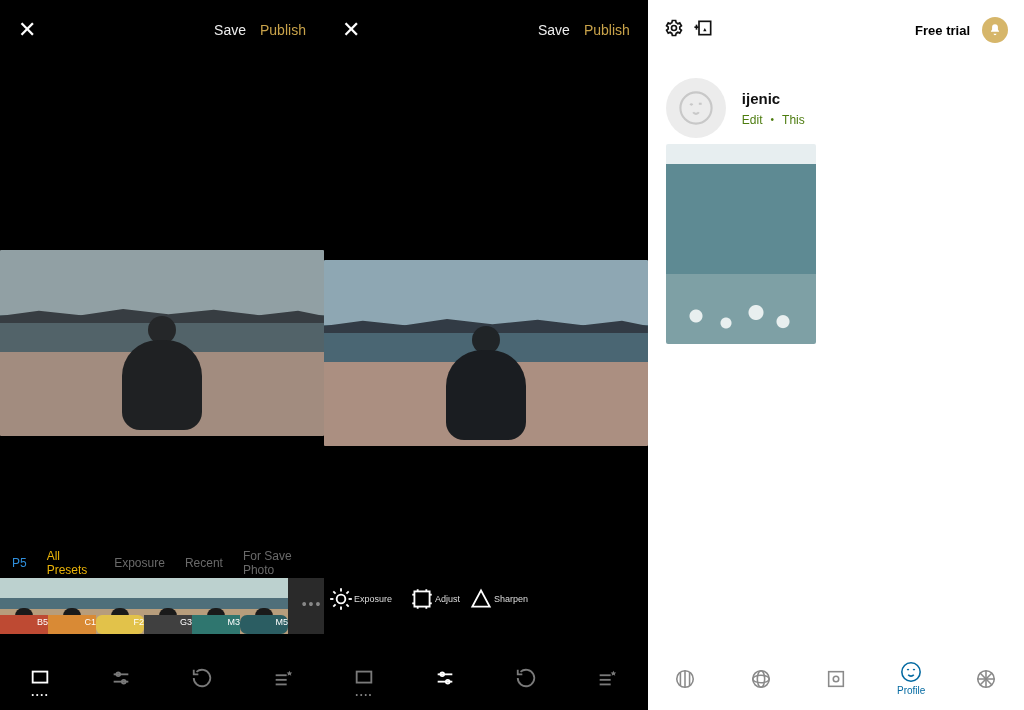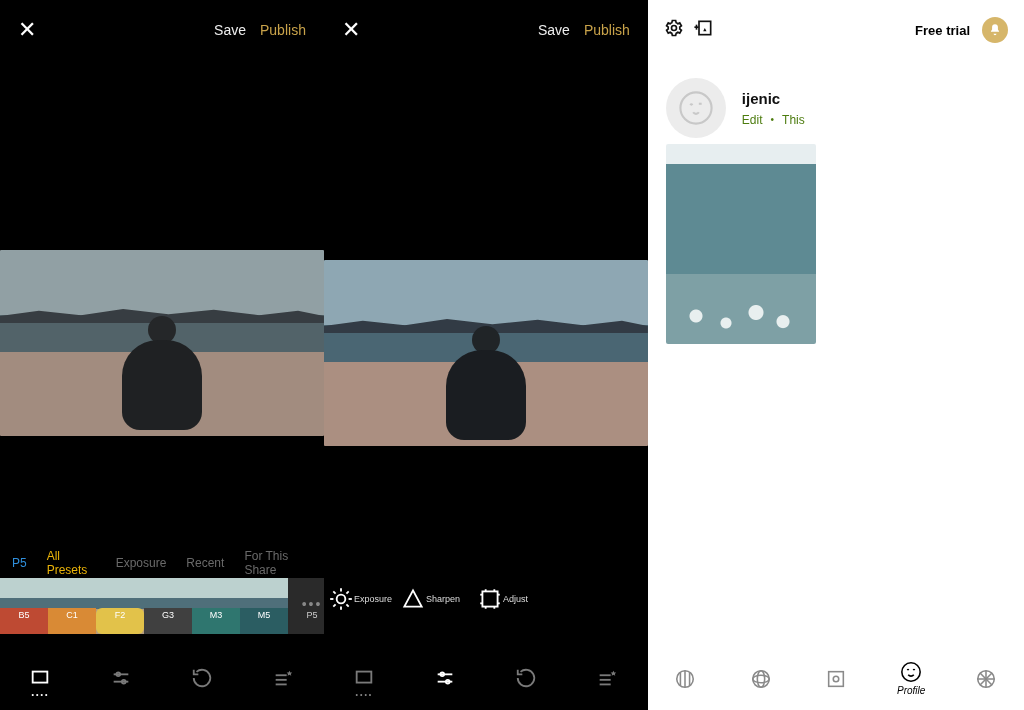--- a/index.html
+++ b/index.html
@@ -36,25 +36,25 @@
   .preview-mid  { top:175px; }
 
   
   .preset-tabs { position:absolute; left:0; right:0; bottom:132px; height:30px; display:flex; gap:20px; align-items:center; padding:0 12px; font-size:12px; color:#6a6a6a; overflow:hidden; }
   .preset-tabs .active { color:#2f8fdc; }
   .preset-tabs .sel    { color:#eab308; }
   .preset-strip { position:absolute; left:0; right:0; bottom:76px; height:56px; display:flex; }
   .thumb { flex:0 0 48px; height:56px; position:relative; overflow:hidden; }
   .thumb .timg { position:absolute; inset:0; background:linear-gradient(#bcd1cf 0 35%, #4f6f7a 35% 55%, #b79d7c 55% 100%); }
   .thumb .tperson { position:absolute; left:50%; transform:translateX(-50%); bottom:0; width:18px; height:26px; background:#1a1a1a; border-radius:8px 8px 4px 4px; }
-  .thumb .tlabel { position:absolute; left:0; right:0; bottom:0; height:26px; line-height:14px; text-align:center; font-size:9px; color:#fff;margin-top:24px; }
+  .thumb .tlabel { position:absolute; left:0; right:0; bottom:0; height:19px; line-height:14px; text-align:right; font-size:9px; color:#fff;margin-top:24px; }
   .thumb.extra { background:#2a2a2a; }
   .thumb.extra .dots { position:absolute; left:0; right:0; top:18px; text-align:center; color:#888; font-size:14px; letter-spacing:2px; }
   .thumb.extra .tlabel { color:#ccc; }
-  .c-b5 { background:#be4a33; } .c-c1 { background:#d98a35; } .c-f2 { background:#e2c24a;border-radius:6px; } .c-g3 { background:#404040; } .c-m3 { background:#2f766f; } .c-m5 { background:#2b5d62; }
+  .c-b5 { background:#be4a33; } .c-c1 { background:#d98a35; } .c-f2 { background:#e2c24a;border-radius:6px; } .c-g3 { background:#404040; } .c-m3 { background:#2f766f; } .c-m5 { background:#2b5d62;border-radius:7px; }
 
   
   .bnav { position:absolute; left:0; right:0; bottom:0; height:64px; display:flex; }
   .bnav .btn { flex:1; display:flex; align-items:center; justify-content:center; color:#7a7a7a; }
   .bnav .btn.on { color:#fff; }
   .bnav .btn svg { display:block; }
   .bnav .dots4 { position:absolute; font-size:7px; letter-spacing:2px; color:#888; bottom:12px; }
   .bnav .btn.on + .dotsholder .dots4, .bnav .btn.on .dots4 { color:#fff; }
 
   
@@ -77,21 +77,21 @@
   .gphoto { width:150px; height:200px; background:linear-gradient(#e7eef0 0 10%, #5e8a93 10% 65%, #7ea0a5 65% 100%); border-radius:2px; position:relative; overflow:hidden; }
   .gphoto::after { content:""; position:absolute; inset:auto 0 0 0; height:70px; background:
       radial-gradient(circle at 20% 60%, #e8efef 0 6px, transparent 7px),
       radial-gradient(circle at 40% 70%, #e8efef 0 5px, transparent 6px),
       radial-gradient(circle at 60% 55%, #e8efef 0 7px, transparent 8px),
       radial-gradient(circle at 78% 68%, #e8efef 0 6px, transparent 7px); }
 
   
   .rnav { position:absolute; left:0; right:0; bottom:0; height:64px; display:flex; border-top:1px solid #fff; }
   .rnav .rbtn { flex:1; display:flex; flex-direction:column; align-items:center; justify-content:center; gap:2px; color:#8a8a8a; }
-  .rnav .rbtn.on { color:#000000;font-style:italic; }
+  .rnav .rbtn.on { color:#0369a1; }
   .rnav .rlabel { font-size:10px; }
 </style>
 </head>
 <body>
 
 <div class="app">
 
   <div class="panel left">
     <div class="topbar">
       <div class="close-x">✕</div>
@@ -109,21 +109,21 @@
             <div class="body"></div>
           </div>
       </div>
     </div>
 
     <div class="preset-tabs">
       <span class="active">P5</span>
       <span class="sel">All Presets</span>
       <span>Exposure</span>
       <span>Recent</span>
-      <span>For This Share</span>
+      <span>For Save Photo</span>
     </div>
 
     <div class="preset-strip" id="preset-strip">
         <div class="thumb">
           <div class="timg"></div>
           <div class="tperson"></div>
           <div class="tlabel c-b5">B5</div>
         </div>
         <div class="thumb">
           <div class="timg"></div>
@@ -220,41 +220,41 @@
               <line x1="17" y1="17" x2="19.1" y2="19.1"></line>
               <line x1="4.9" y1="19.1" x2="7" y2="17"></line>
               <line x1="17" y1="7" x2="19.1" y2="4.9"></line>
             </svg>
           </span>
           <span class="tlabel2">Exposure</span>
         </div>
         <div class="tool">
           <span>
             <svg width="26" height="26" viewBox="0 0 24 24" fill="none" stroke="#fff" stroke-width="1.7">
-              <polygon points="12,4 20,19 4,19"></polygon>
-            </svg>
-          </span>
-          <span class="tlabel2">Sharpen</span>
-        </div>
-        <div class="tool">
-          <span>
-            <svg width="26" height="26" viewBox="0 0 24 24" fill="none" stroke="#fff" stroke-width="1.7">
               <rect x="5" y="5" width="14" height="14"></rect>
               <line x1="3" y1="8" x2="5" y2="8"></line>
               <line x1="3" y1="16" x2="5" y2="16"></line>
               <line x1="19" y1="8" x2="21" y2="8"></line>
               <line x1="19" y1="16" x2="21" y2="16"></line>
               <line x1="8" y1="3" x2="8" y2="5"></line>
               <line x1="16" y1="3" x2="16" y2="5"></line>
               <line x1="8" y1="19" x2="8" y2="21"></line>
               <line x1="16" y1="19" x2="16" y2="21"></line>
             </svg>
           </span>
           <span class="tlabel2">Adjust</span>
         </div>
+        <div class="tool">
+          <span>
+            <svg width="26" height="26" viewBox="0 0 24 24" fill="none" stroke="#fff" stroke-width="1.7">
+              <polygon points="12,4 20,19 4,19"></polygon>
+            </svg>
+          </span>
+          <span class="tlabel2">Sharpen</span>
+        </div>
         <div class="tool"></div>
       </div>
 
     <div class="bnav">
       <div class="btn">
         <svg width="22" height="22" viewBox="0 0 24 24" fill="none" stroke="currentColor" stroke-width="2">
             <rect x="4" y="5" width="16" height="12"></rect>
           </svg>
         <span class="dots4">••••</span>
       </div>

